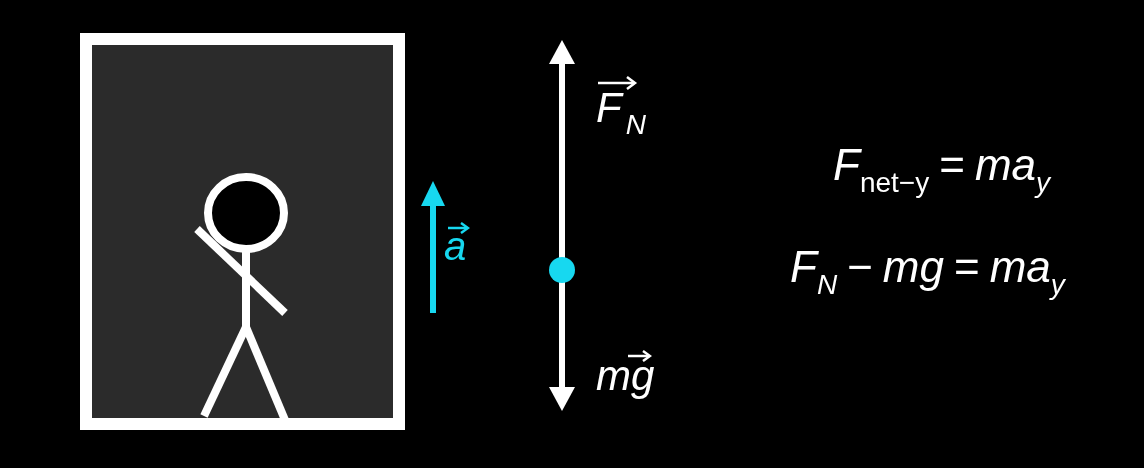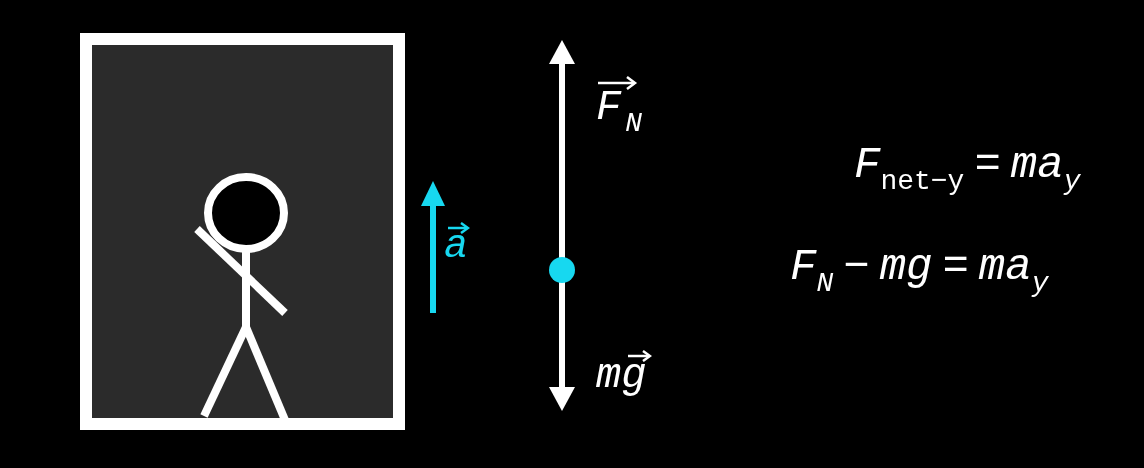--- a/index.html
+++ b/index.html
@@ -1,27 +1,27 @@
 <!DOCTYPE html>
 <html><head>
   <meta charset="utf-8">
   <style>
     html, body { margin: 0; padding: 0; background: #000; }
     body { width: 1144px; height: 468px; position: relative; overflow: hidden; font-family: "Liberation Serif", serif; }
     .canvas { position: absolute; left: 0; top: 0; width: 1144px; height: 468px; }
-    .math { position: absolute; color: #fff; font-family: Liberation Mono, monospace; white-space: nowrap; }
+    .math { position: absolute; color: #fff; font-family: Liberation Sans, sans-serif; white-space: nowrap; }
     .it { font-style: italic; }
     .label-fn { left: 596px; top: 84px; font-size: 42px; }
     .label-fn .sub { font-size: 28px; position: relative; top: 12px; margin-left: 4px; }
     .label-fn .vec { position: absolute; left: 2px; top: -8px; width: 40px; height: 14px; }
     .label-a { left: 444px; top: 224px; font-size: 40px; color: #17d8f0; }
     .label-a .vec { position: absolute; left: 4px; top: -2px; width: 22px; height: 12px; }
     .label-mg { left: 596px; top: 352px; font-size: 42px; }
     .label-mg .vec { position: absolute; left: 32px; top: -2px; width: 24px; height: 12px; }
-    .eq1 { left: 833px; top: 140px; font-size: 44px; margin-left: 21px; }
+    .eq1 { left: 833px; top: 140px; font-size: 44px; }
     .eq2 { left: 790px; top: 242px; font-size: 44px; }
     .eq .sub { font-size: 28px; position: relative; top: 12px; }
     .eq .subr { font-style: normal; }
     .eq .op { font-style: normal; margin: 0 10px; }
   </style>
 </head>
 <body>
 
 <svg class="canvas" viewBox="0 0 1144 468" width="1144" height="468">
 

